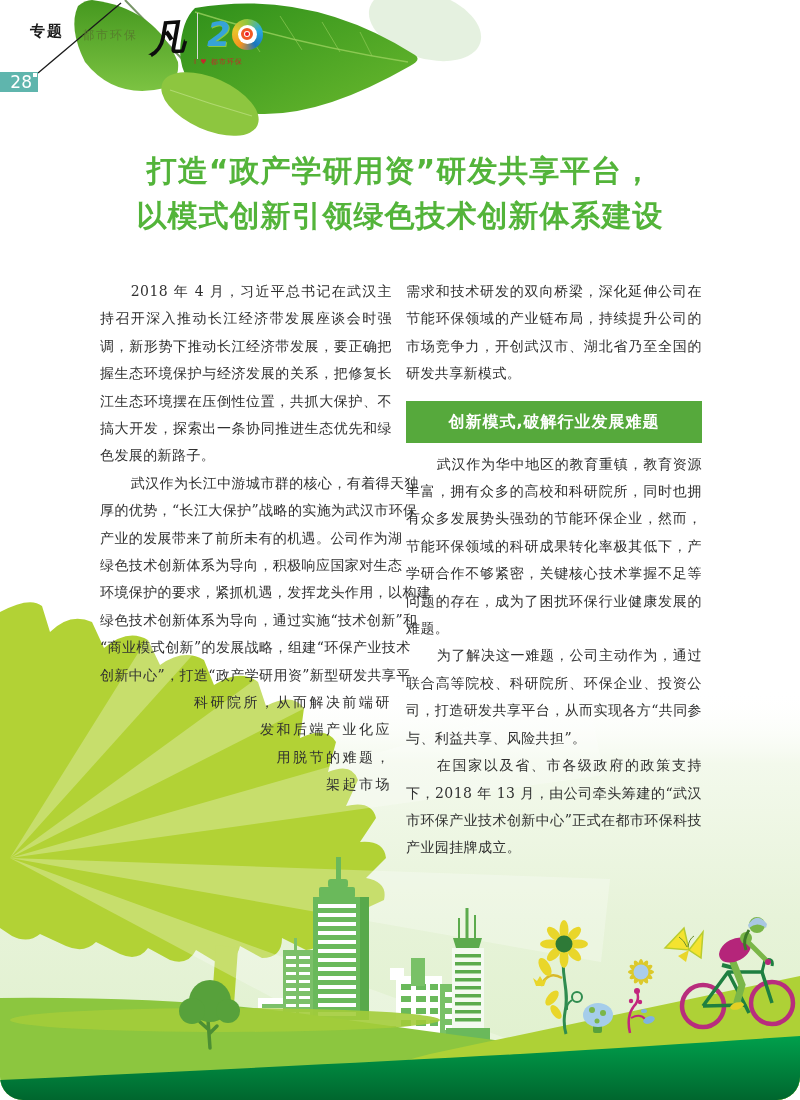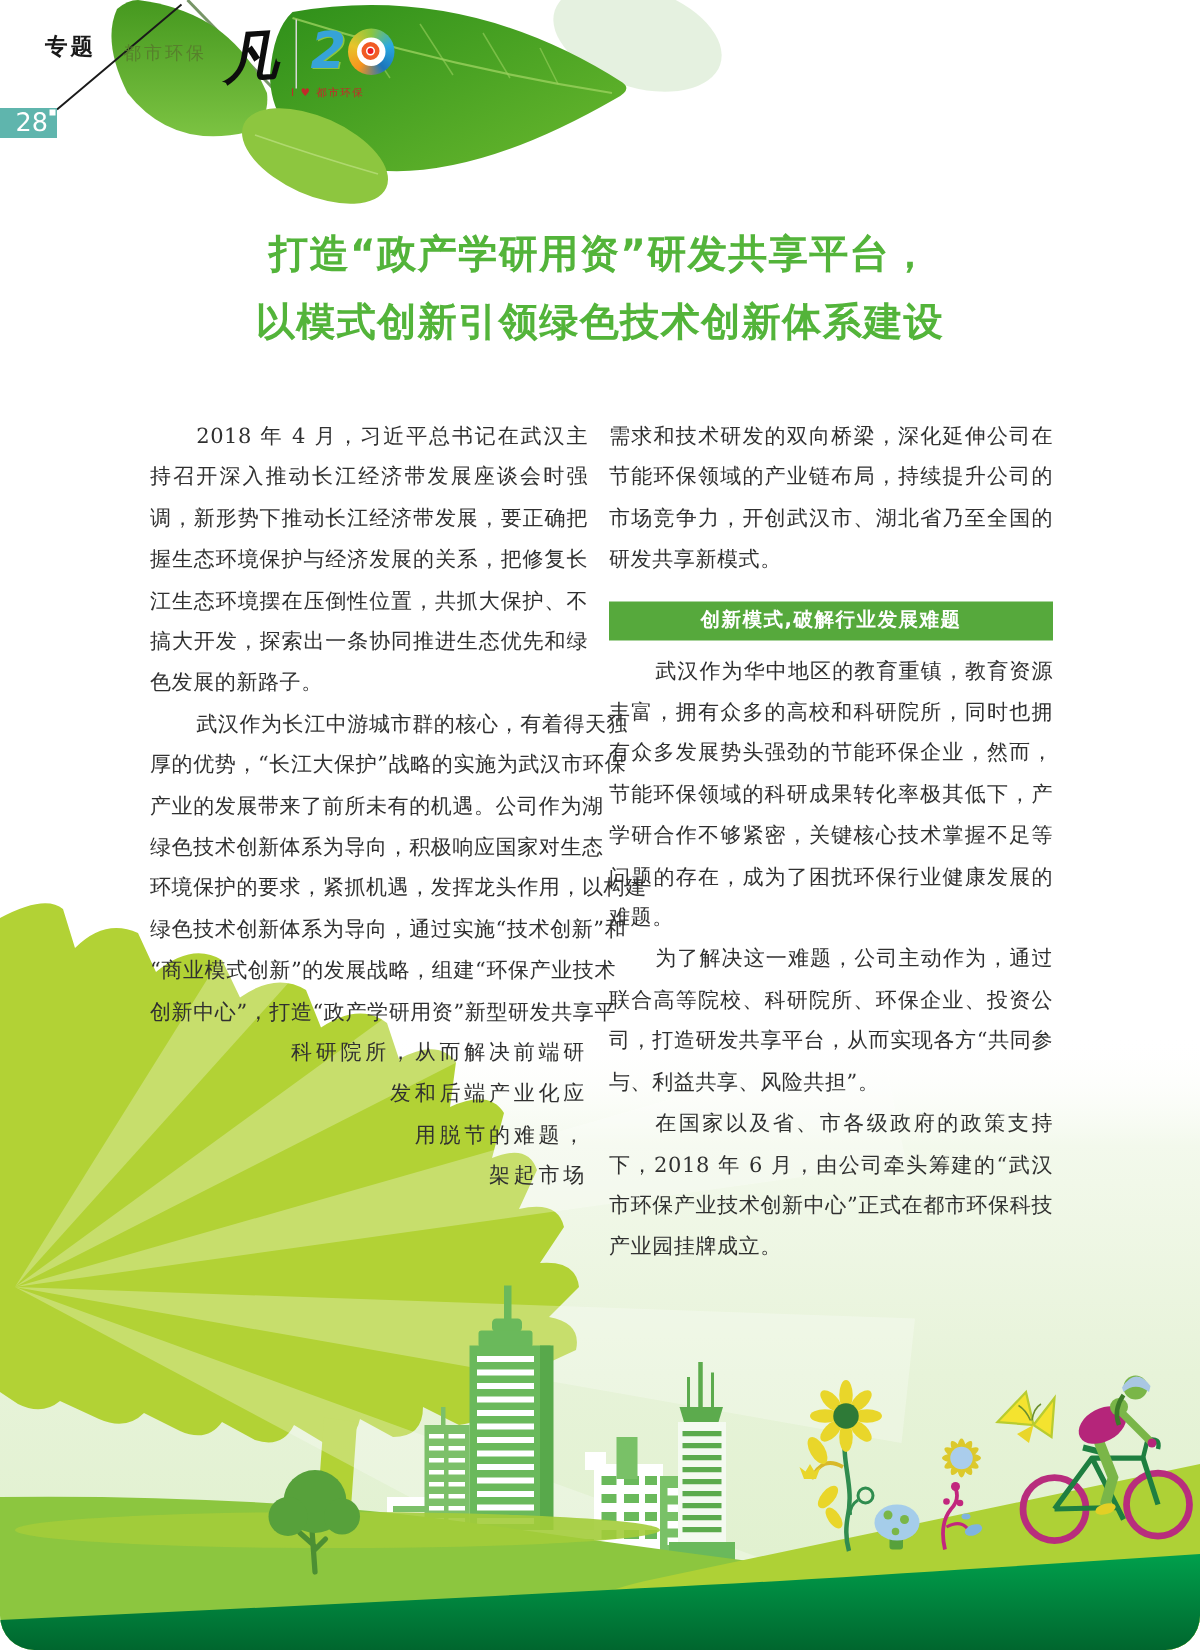--- a/index.html
+++ b/index.html
@@ -31,35 +31,35 @@
   #logo-tagline{left:194px;top:57px;z-index:3;font-family:"DejaVu Sans",sans-serif;
                 font-size:7px;color:#c22a2a;letter-spacing:1px;white-space:nowrap;}
   #page-num-box{left:0;top:72px;width:38px;height:20px;background:#5fb5ad;z-index:3;
                 color:#ffffff;font-family:"DejaVu Sans",sans-serif;font-size:17px;
                 display:flex;align-items:center;justify-content:flex-end;padding-right:6px;box-sizing:border-box;}
   #page-num-box .corner{position:absolute;right:1px;top:1px;width:4px;height:4px;background:#ffffff;}
   #leader-line{left:0;top:0;z-index:2;}
 
   
   #article-title{left:60px;top:148px;width:680px;text-align:center;z-index:2;
-     font-family:"DejaVu Sans",sans-serif;font-weight:bold;font-size:26px;
+     font-family:"DejaVu Sans",sans-serif;font-weight:bold;font-size:30px;
      line-height:45px;color:#53b43a;letter-spacing:1px;}
 
   
   .col{position:absolute;top:278px;font-size:14px;line-height:27.4px;
        letter-spacing:.4px;color:#303030;z-index:3;}
   #col-left{left:100px;width:292px;}
   #col-right{left:406px;width:296px;}
   .para{margin:0;text-align:justify;}
   .indent{text-indent:2.2em;}
   .wrap-line{height:27.4px;white-space:nowrap;overflow:visible;}
   .wrap-just{text-align:justify;text-align-last:justify;}
   .wrap-right{text-align:right;letter-spacing:2.5px;}
-  #section-bar{margin:13px 0 8px 0;height:26px;background:#56a93c;color:#ffffff;
-     font-family:"DejaVu Sans",sans-serif;font-weight:bold;font-size:13px;
+  #section-bar{margin:13px 0 8px 0;height:42px;background:#56a93c;color:#ffffff;
+     font-family:"DejaVu Sans",sans-serif;font-weight:bold;font-size:16px;
      display:flex;align-items:center;justify-content:center;letter-spacing:1px;}
 
   
   #illustration{left:0;top:555px;z-index:0;}
 </style>
 </head>
 <body>
 
 <div id="canvas">
 
@@ -130,21 +130,21 @@
       <div class="wrap-line wrap-right">用脱节的难题，</div>
       <div class="wrap-line wrap-right">架起市场</div>
     </div>
   </div>
 
   <div id="col-right" class="col">
     <p class="para">需求和技术研发的双向桥梁，深化延伸公司在节能环保领域的产业链布局，持续提升公司的市场竞争力，开创武汉市、湖北省乃至全国的研发共享新模式。</p>
     <div id="section-bar">创新模式,破解行业发展难题</div>
     <p class="para indent">武汉作为华中地区的教育重镇，教育资源丰富，拥有众多的高校和科研院所，同时也拥有众多发展势头强劲的节能环保企业，然而，节能环保领域的科研成果转化率极其低下，产学研合作不够紧密，关键核心技术掌握不足等问题的存在，成为了困扰环保行业健康发展的难题。</p>
     <p class="para indent">为了解决这一难题，公司主动作为，通过联合高等院校、科研院所、环保企业、投资公司，打造研发共享平台，从而实现各方“共同参与、利益共享、风险共担”。</p>
-    <p class="para indent">在国家以及省、市各级政府的政策支持下，2018 年 6 月，由公司牵头筹建的“武汉市环保产业技术创新中心”正式在都市环保科技产业园挂牌成立。</p>
+    <p class="para indent">在国家以及省、市各级政府的政策支持下，2018 年 13 月，由公司牵头筹建的“武汉市环保产业技术创新中心”正式在都市环保科技产业园挂牌成立。</p>
   </div>
 
   <svg id="illustration" class="abs" width="800" height="545" viewBox="0 555 800 545">
     <defs>
       <linearGradient id="gSky" x1="0" y1="0" x2="0" y2="1">
         <stop offset="0" stop-color="#ffffff" stop-opacity="0"></stop>
         <stop offset="0.18" stop-color="#f3f9ec"></stop>
         <stop offset="0.55" stop-color="#e7f3d9"></stop>
         <stop offset="1" stop-color="#def0cb"></stop>
       </linearGradient>

